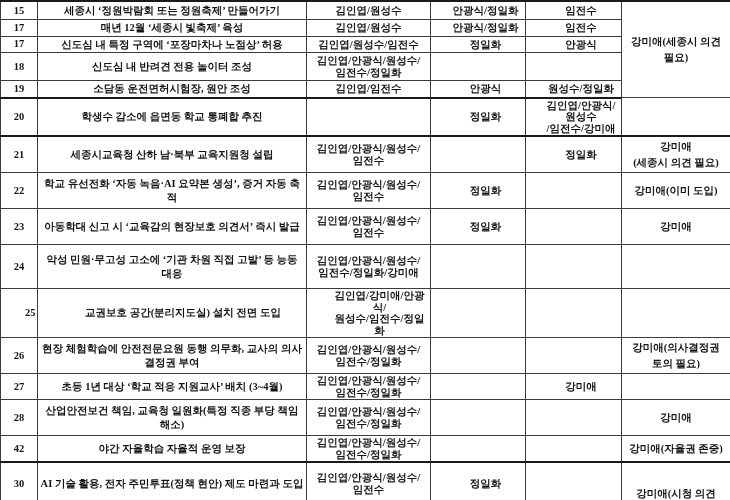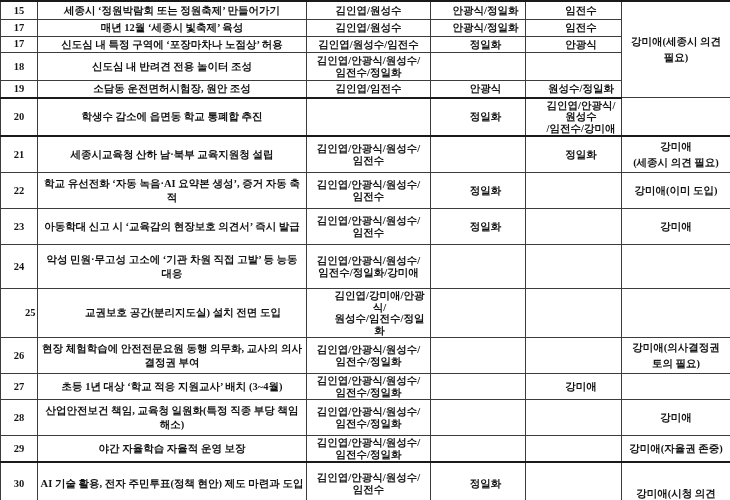--- a/index.html
+++ b/index.html
@@ -213,21 +213,21 @@
         <tr class="r28">
           <td class="num">28</td>
           <td class="task">산업안전보건 책임, 교육청 일원화(특정 직종 부당 책임 해소)</td>
           <td class="names first">김인엽/안광식/원성수/
 임전수/정일화</td>
           <td class="names mid"></td>
           <td class="names end"></td>
           <td class="note">강미애</td>
         </tr>
         <tr class="r29">
-          <td class="num">29</td>
+          <td class="num">42</td>
           <td class="task">야간 자율학습 자율적 운영 보장</td>
           <td class="names first">김인엽/안광식/원성수/
 임전수/정일화</td>
           <td class="names mid"></td>
           <td class="names end"></td>
           <td class="note">강미애(자율권 존중)</td>
         </tr>
         <tr class="r30">
           <td class="num">30</td>
           <td class="task">AI 기술 활용, 전자 주민투표(정책 현안) 제도 마련과 도입</td>

